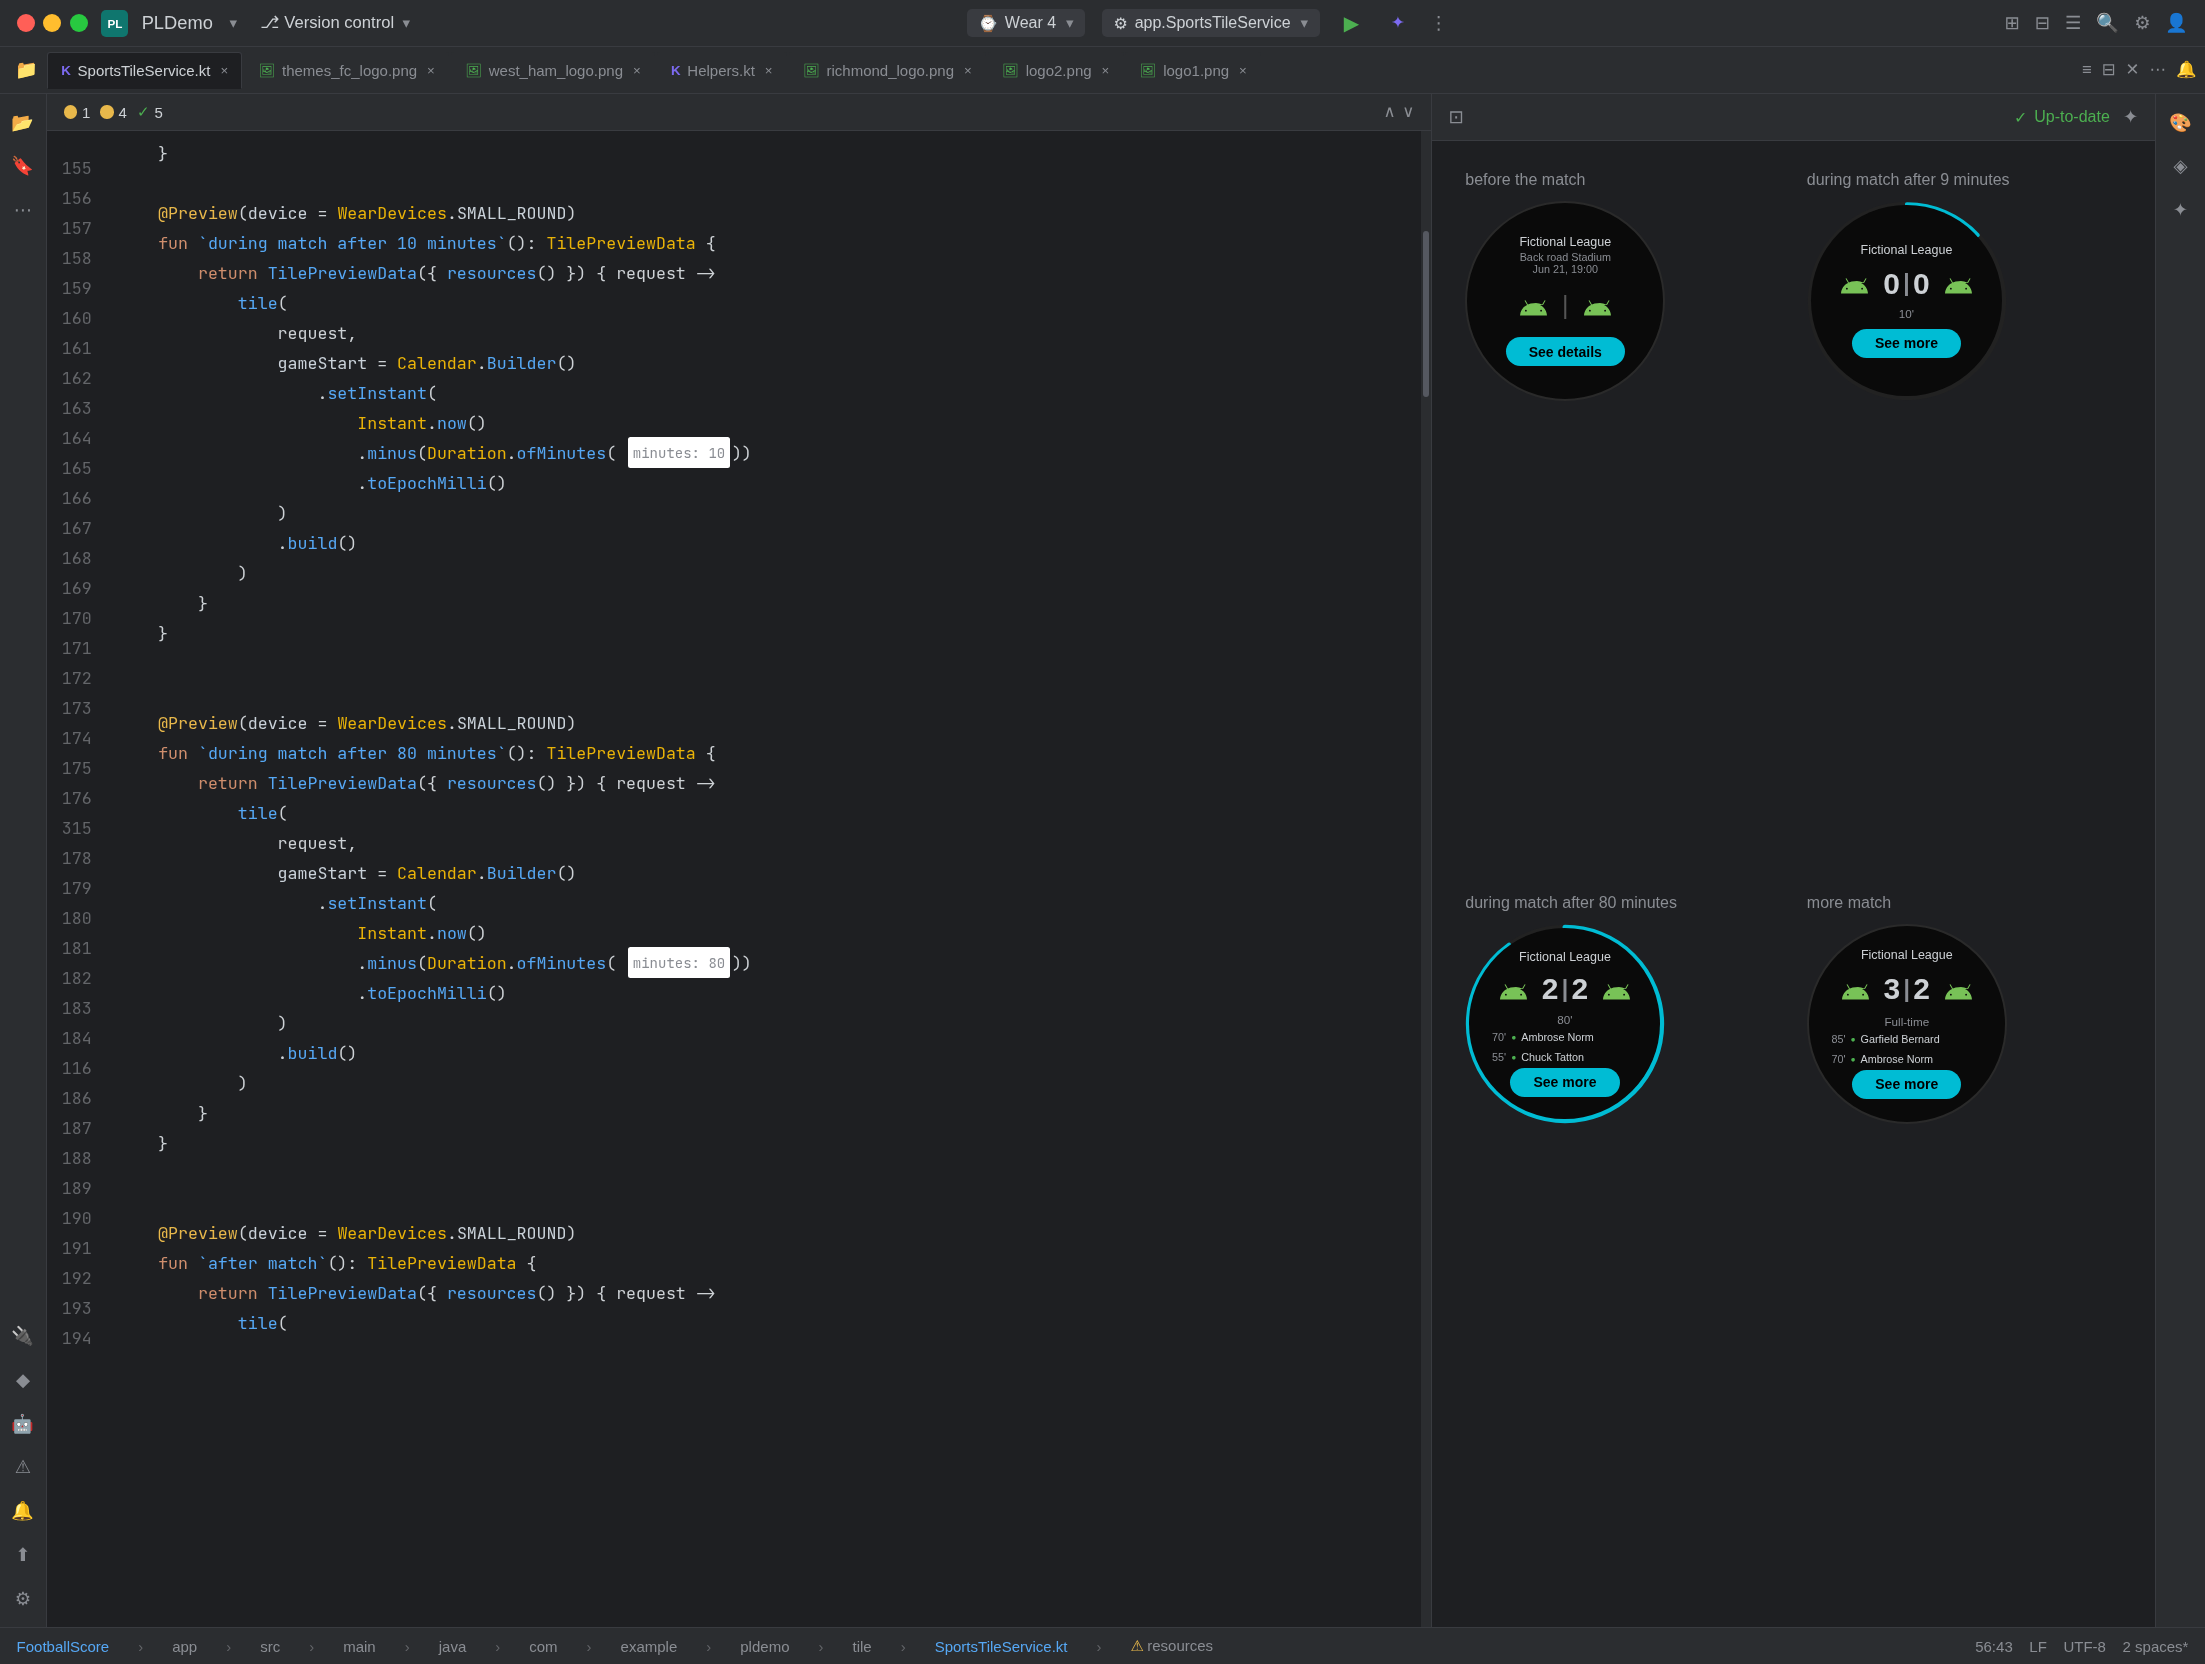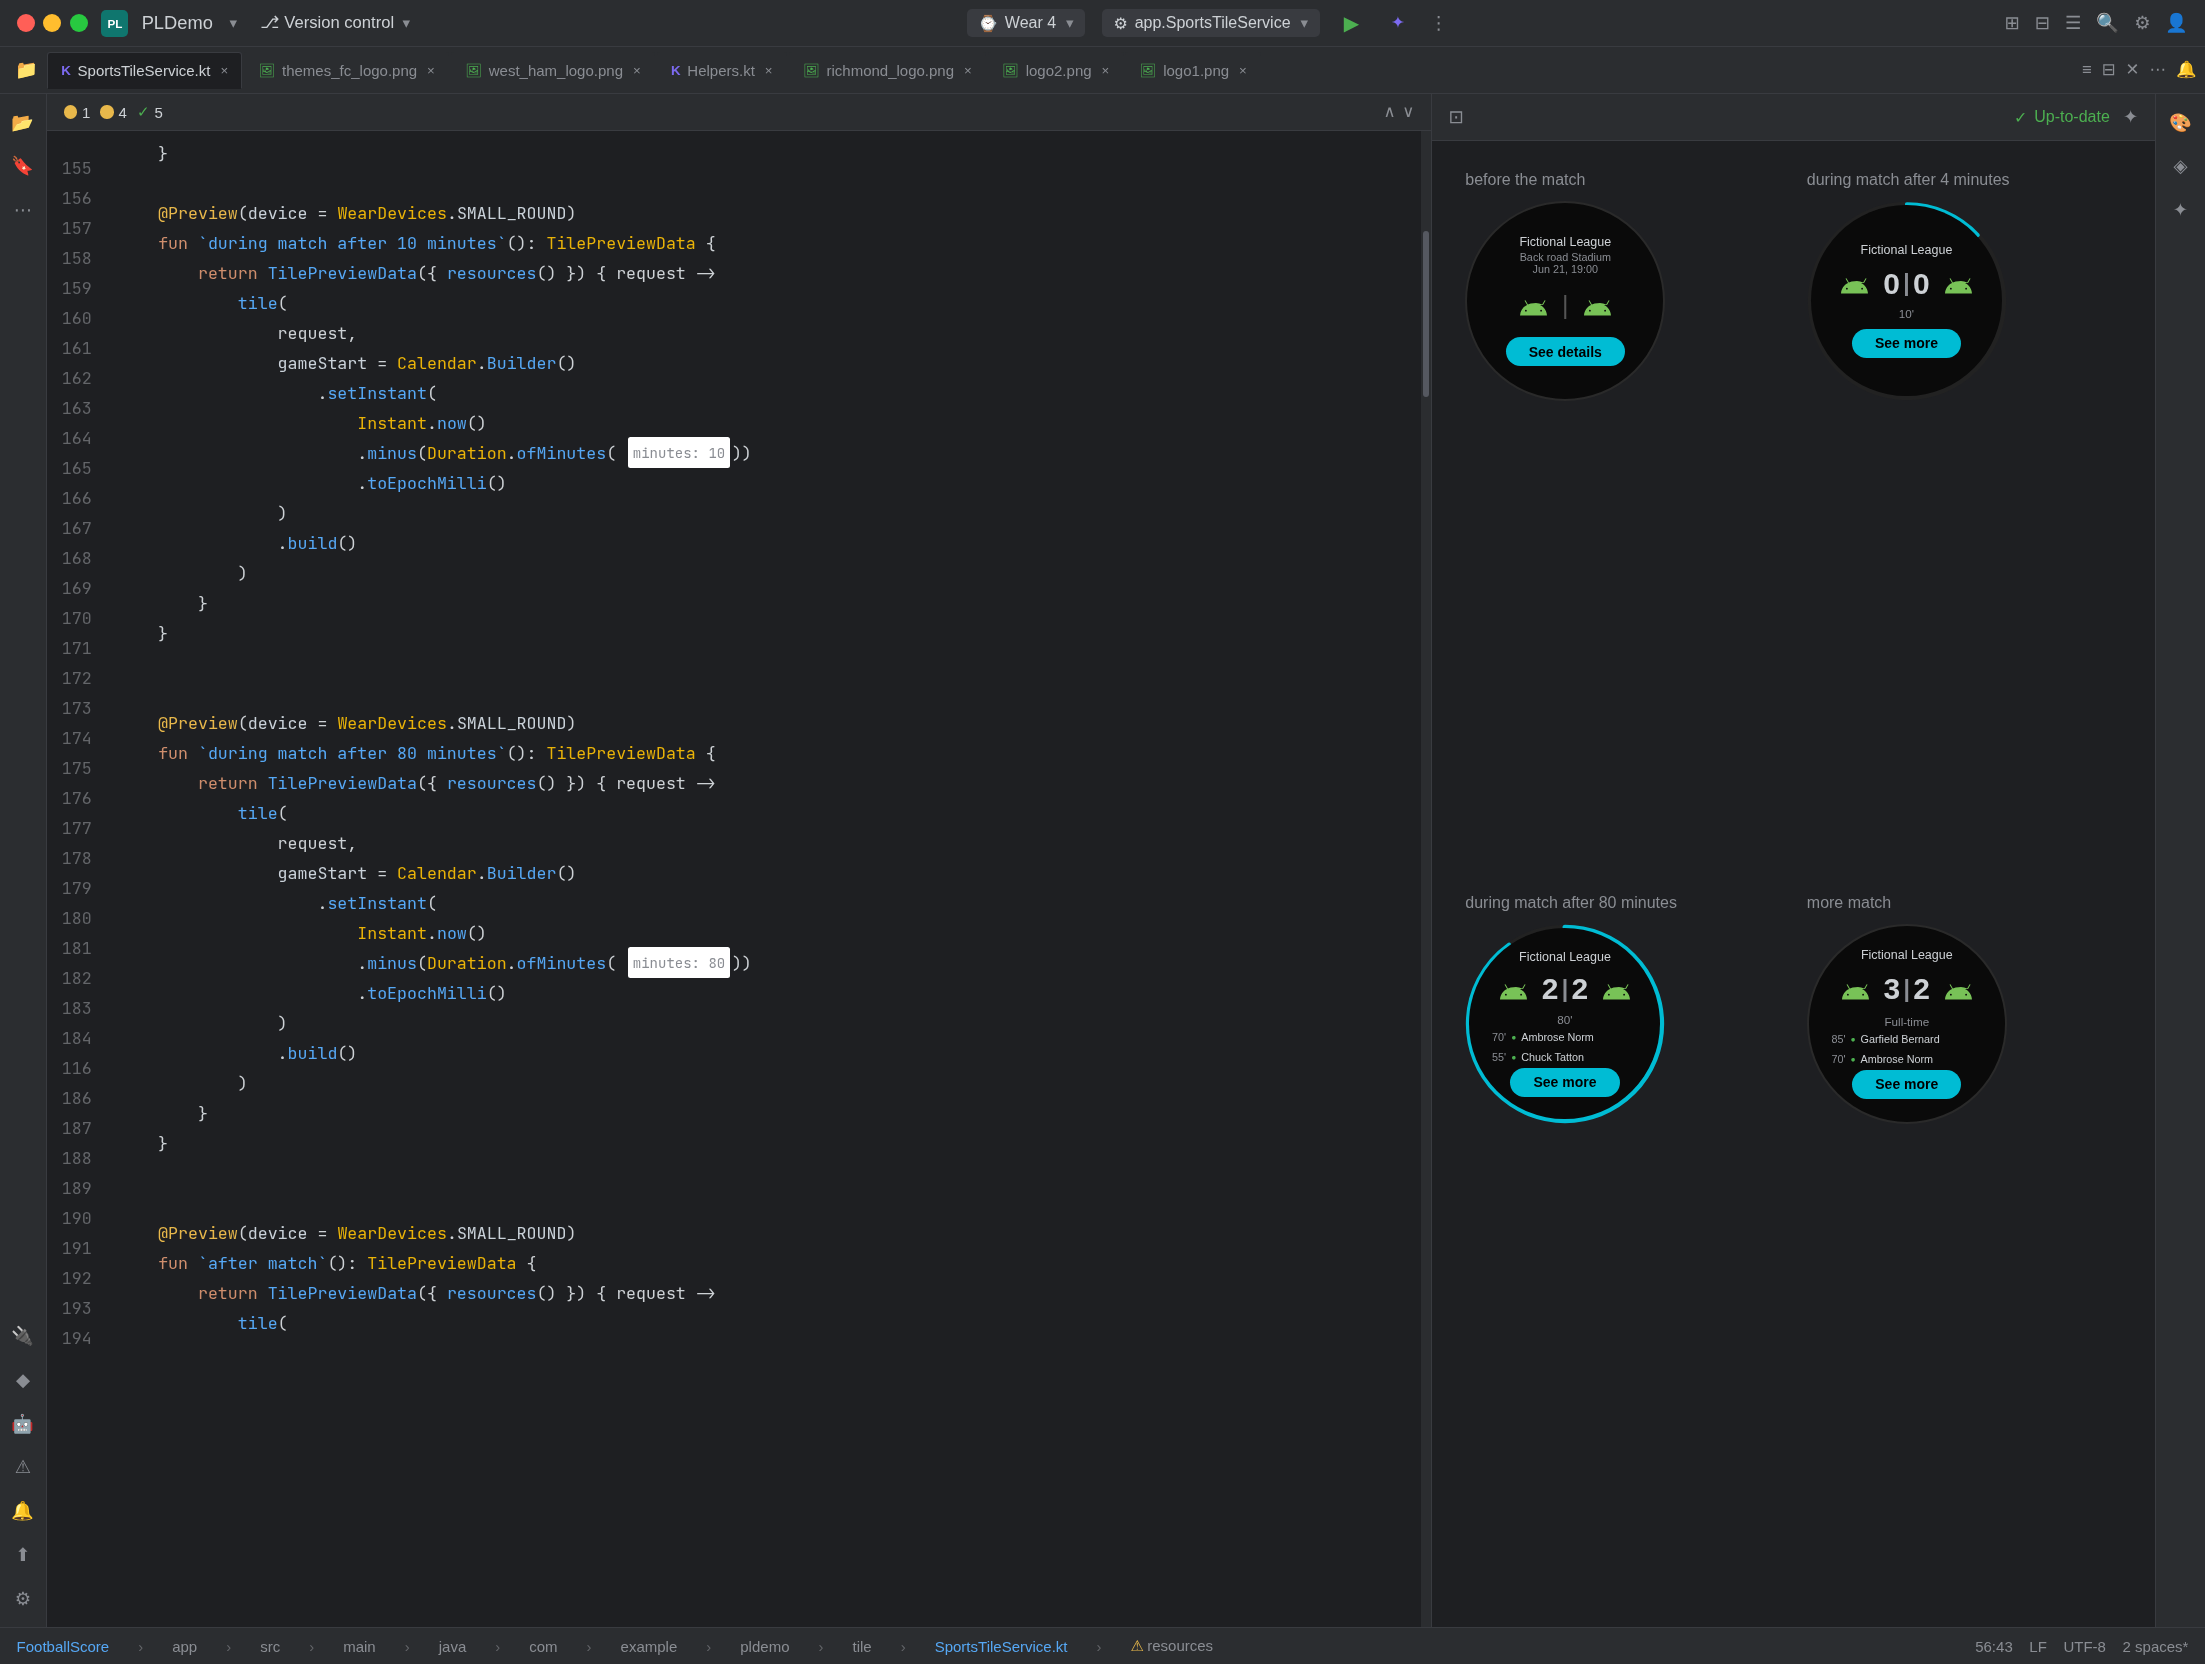--- a/index.html
+++ b/index.html
@@ -546,21 +546,21 @@
         <div>167</div>
         <div>168</div>
         <div>169</div>
         <div>170</div>
         <div>171</div>
         <div>172</div>
         <div>173</div>
         <div>174</div>
         <div>175</div>
         <div>176</div>
-        <div>177</div>
+        <div>315</div>
         <div>178</div>
         <div>179</div>
         <div>180</div>
         <div>181</div>
         <div>182</div>
         <div>183</div>
         <div>184</div>
         <div>116</div>
         <div>186</div>
         <div>187</div>
@@ -720,21 +720,21 @@
 
             <svg class="android-svg" width="37" height="37" viewBox="0 0 24 24" fill="#78c257">
               <path d="M17.523 15.341a.586.586 0 0 1-.586.586.586.586 0 0 1-.586-.586.586.586 0 0 1 .586-.586.586.586 0 0 1 .586.586zm-9.878 0a.586.586 0 0 1-.586.586.586.586 0 0 1-.586-.586.586.586 0 0 1 .586-.586.586.586 0 0 1 .586.586zm10.539-3.699l1.476-2.558a.307.307 0 0 0-.112-.42.307.307 0 0 0-.42.112l-1.494 2.589A9.13 9.13 0 0 0 12 10.516a9.13 9.13 0 0 0-3.634.849L6.872 8.776a.307.307 0 0 0-.42-.112.307.307 0 0 0-.112.42l1.476 2.558C5.085 12.966 3.423 15.478 3.25 18.41h17.5c-.173-2.932-1.835-5.444-4.566-6.768z"></path>
             </svg>
           </div>
           <button class="watch-btn">See details</button>
         </div>
       </div>
 
       <div class="preview-cell">
-        <div class="preview-label">during match after 4 minutes</div>
+        <div class="preview-label">during match after 9 minutes</div>
         <div style="position:relative; width:200px; height:200px;">
           <svg width="200" height="200" viewBox="0 0 240 240" style="position:absolute;top:0;left:0;">
             <circle cx="120" cy="120" r="116" fill="none" stroke="#222" stroke-width="6"></circle>
             <circle cx="120" cy="120" r="116" fill="none" stroke="#00bcd4" stroke-width="5" stroke-dasharray="729" stroke-dashoffset="634" stroke-linecap="round" transform="rotate(-90 120 120)"></circle>
           </svg>
           <div class="watch-face" style="position:absolute;top:4.2px;left:4.2px;width:191px;height:191px;border:none;">
             <div class="watch-league">Fictional League</div>
             <div class="watch-teams" style="margin-top:6.7px;">
               <svg class="android-svg" width="37" height="37" viewBox="0 0 24 24" fill="#78c257">
                 <path d="M17.523 15.341a.586.586 0 0 1-.586.586.586.586 0 0 1-.586-.586.586.586 0 0 1 .586-.586.586.586 0 0 1 .586.586zm-9.878 0a.586.586 0 0 1-.586.586.586.586 0 0 1-.586-.586.586.586 0 0 1 .586-.586.586.586 0 0 1 .586.586zm10.539-3.699l1.476-2.558a.307.307 0 0 0-.112-.42.307.307 0 0 0-.42.112l-1.494 2.589A9.13 9.13 0 0 0 12 10.516a9.13 9.13 0 0 0-3.634.849L6.872 8.776a.307.307 0 0 0-.42-.112.307.307 0 0 0-.112.42l1.476 2.558C5.085 12.966 3.423 15.478 3.25 18.41h17.5c-.173-2.932-1.835-5.444-4.566-6.768z"></path>

